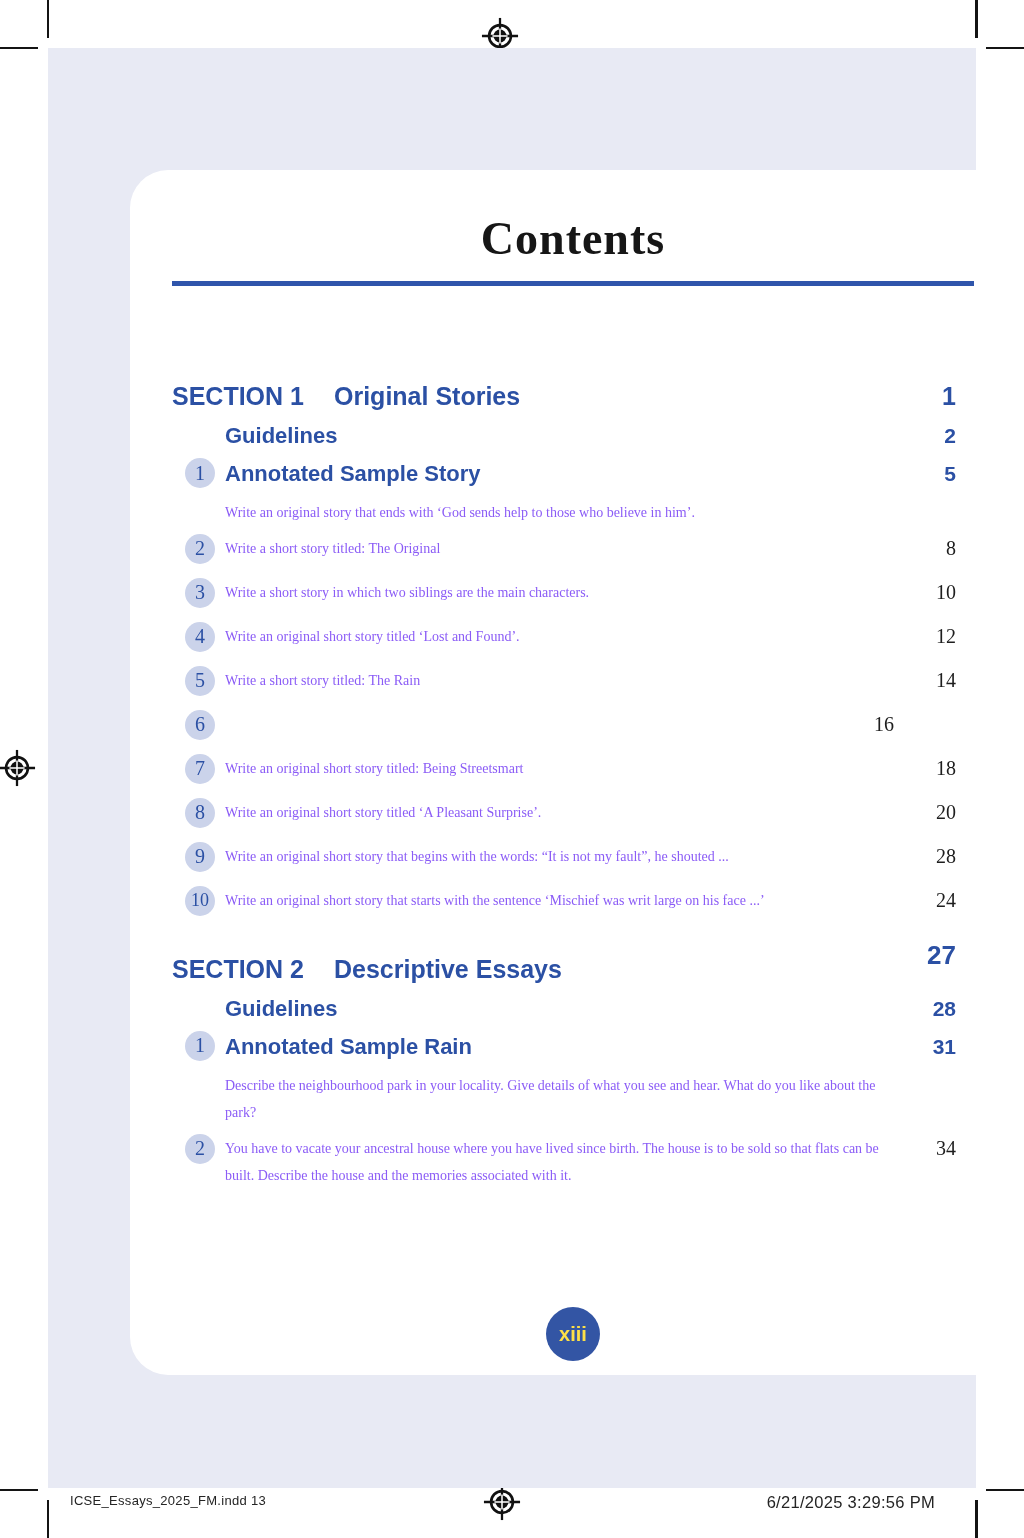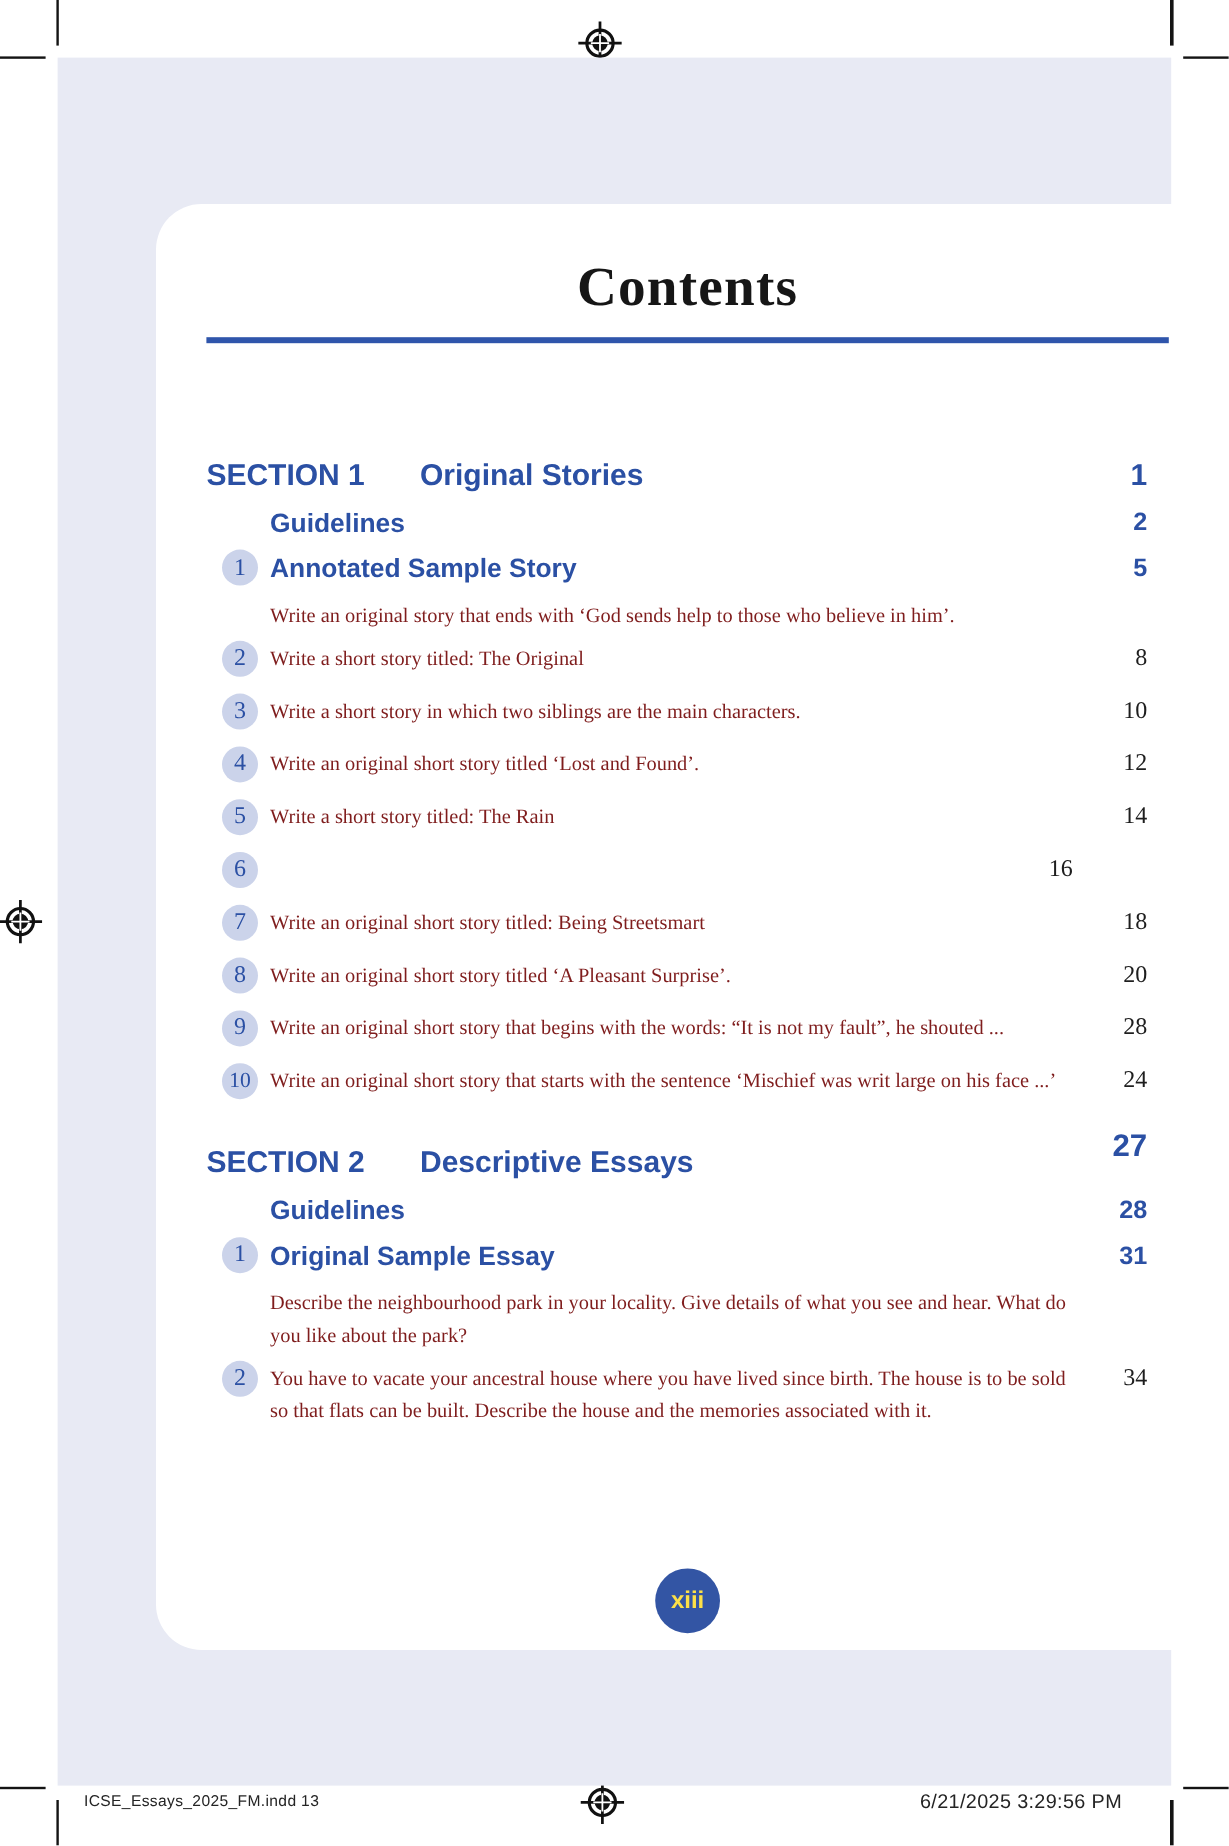--- a/index.html
+++ b/index.html
@@ -45,22 +45,22 @@
     background:#2f55ab;
     margin:0 42px 0 42px;
   }
 
   
   .toc { margin:72px 60px 0 42px; }
 
   .row { display:grid; grid-template-columns:53px 1fr 62px; }
   .row .text {
     font-family:"Liberation Serif", serif;
-    font-size:17px; line-height:27.5px;
-    color:#7f1d1d;
+    font-size:14px; line-height:27.5px;
+    color:#8b5cf6;
   }
   .row .page {
     text-align:right;
     font-family:"Liberation Serif", serif;
     font-size:20px; line-height:27.5px;
     color:#1e1e1e;
   }
   .row.entry { margin-bottom:15px; }
   .row.desc  { margin-bottom:8px; }
 
@@ -73,21 +73,20 @@
   }
   .row.sub .page, .row.badge-bold .page {
     font-family:"Liberation Sans", sans-serif;
     font-weight:700; font-size:21px; line-height:30px;
     color:#2b50a4;
   }
 
   .row.section {
     display:flex; align-items:baseline;
     margin:6px 0 9px 0;
-    gap:16px;
   }
   .row.section .sec-label,
   .row.section .sec-title,
   .row.section .page {
     font-family:"Liberation Sans", sans-serif;
     font-weight:700; font-size:25px; line-height:32px;
     color:#2b50a4;
   }
   .row.section .sec-title { margin-left:30px;margin-top:22px; }
   .row.section .page { margin-left:auto; text-align:right; }
@@ -275,21 +274,21 @@
         </div>
         <div class="row sub">
           <div class="badge-cell"></div>
           <div class="text">Guidelines</div>
           <div class="page">28</div>
         </div>
         <div class="row badge-bold">
           <div class="badge-cell">
             <span class="badge">1</span>
           </div>
-          <div class="text">Original Sample Essay</div>
+          <div class="text">Annotated Sample Rain</div>
           <div class="page">31</div>
         </div>
         <div class="row desc">
           <div class="badge-cell"></div>
           <div class="text">Describe the neighbourhood park in your locality. Give details of what you see and hear. What do you like about the park?</div>
           <div class="page"></div>
         </div>
         <div class="row entry">
           <div class="badge-cell">
             <span class="badge">2</span>

